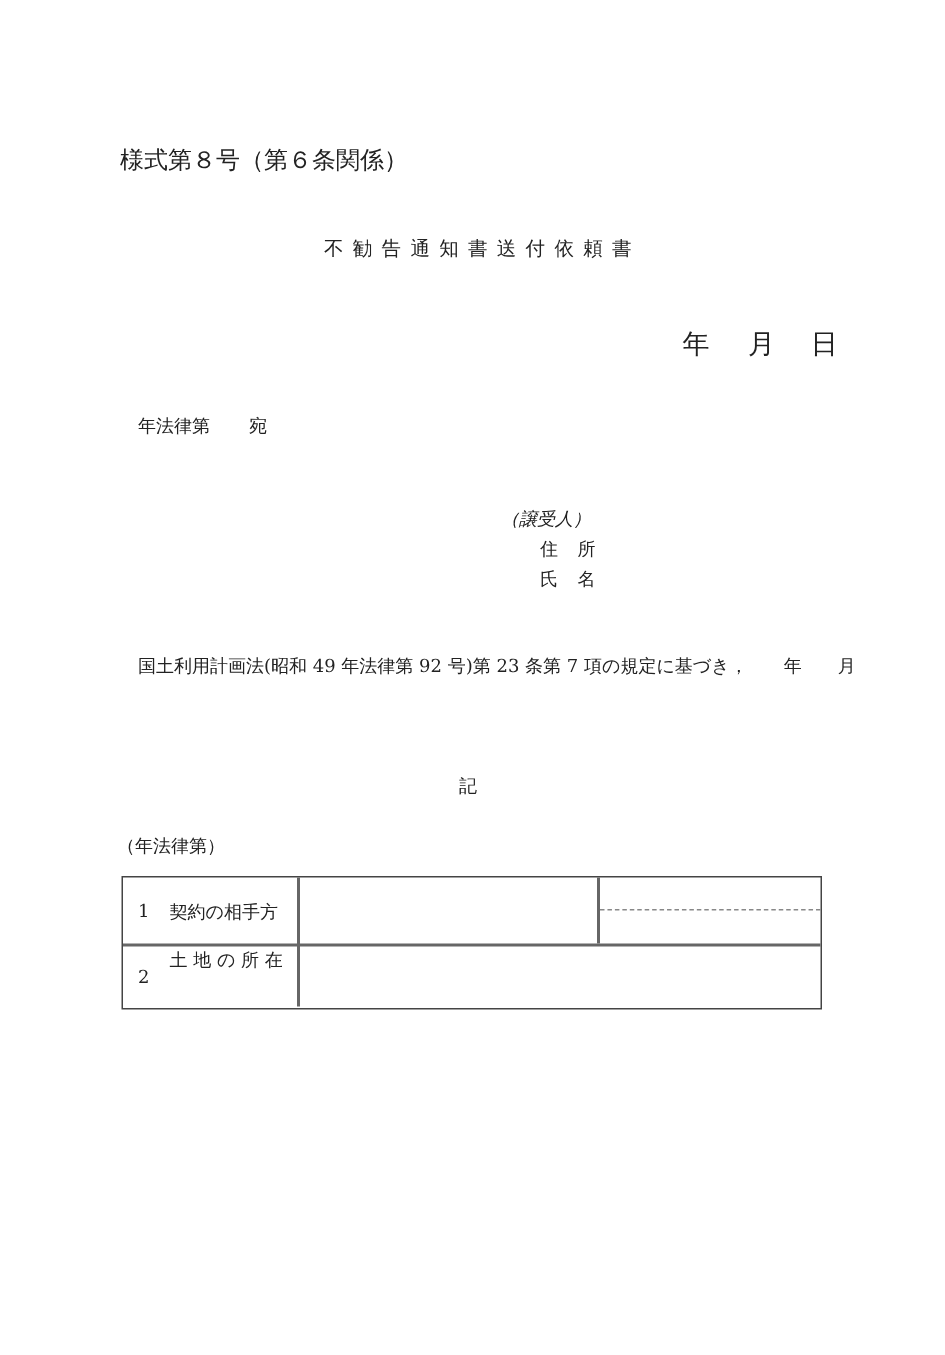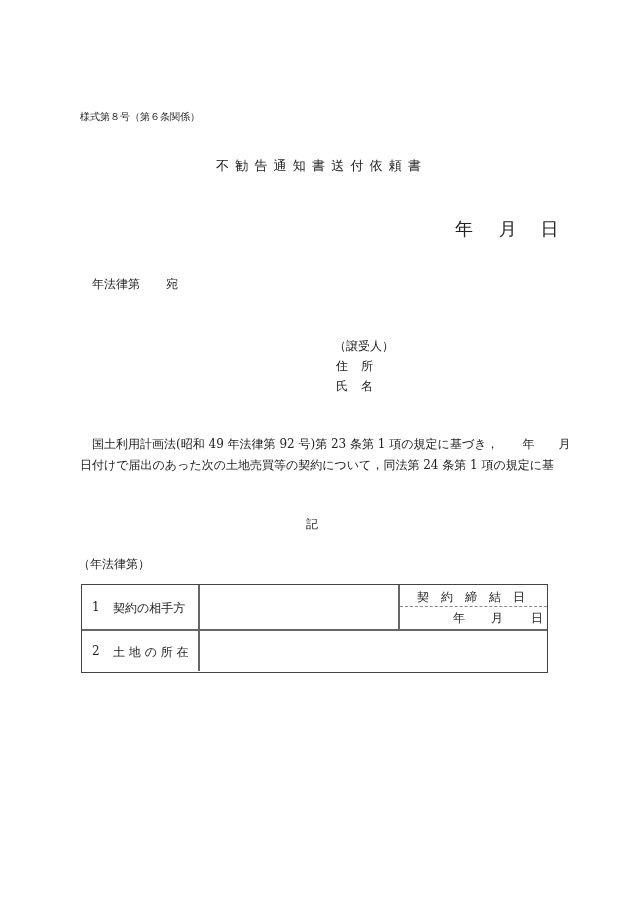--- a/index.html
+++ b/index.html
@@ -2,28 +2,28 @@
 <html><head>
 <meta charset="utf-8">
 <style>
   html, body { margin: 0; padding: 0; background: #ffffff; }
   body {
     width: 630px; height: 903px; position: relative; overflow: hidden;
     font-family: "DejaVu Serif", "Liberation Serif", serif;
     color: #222222; font-size: 12px;
   }
   .abs { position: absolute; white-space: nowrap; }
-  #form-no { left: 80px; top: 97px; font-size: 10px; margin-top: 13px; }
+  #form-no { left: 80px; top: 97px; font-size: 16px; }
   #doc-title { left: 216px; top: 157px; font-size: 13px; letter-spacing: 6.2px; }
   #date-line { left: 455px; top: 217px; font-size: 18px; }
   #date-line span { display: inline-block; }
   #addressee { left: 92px; top: 276px; font-size: 12px; }
   #addressee .gap { display: inline-block; width: 26px; }
   #sender { left: 336px; top: 336px; font-size: 12px; line-height: 20px; }
-  #sender .row { display: block; }
+  #sender .row { display: block; margin-left: 24px; }
   #sender .label-spaced { letter-spacing: 13px; }
   #body-text { left: 80px; top: 434px; font-size: 12px; line-height: 21px; width: 470px; white-space: normal; }
   #body-text .line { display: block; white-space: nowrap; }
   #ki { left: 306px; top: 516px; font-size: 12px; }
   #contents-label { left: 78px; top: 556px; font-size: 12px; }
 
   #form-table {
     position: absolute; left: 81px; top: 584px; width: 467px; height: 89px;
     border: 1.5px solid #444; box-sizing: border-box;
   }
@@ -44,28 +44,27 @@
   <span style="width:38px;">年</span>
   <span style="width:36px;">月</span>
   <span>日</span>
 </div>
 
 <div id="addressee" class="abs">
   <span>年法律第</span><span class="gap"></span><span>宛</span>
 </div>
 
 <div id="sender" class="abs">
-  <span class="row" style="margin-left:-2px;">（譲受人）</span>
+  <span class="row" style="margin-left:-2px;font-style:italic;">（譲受人）</span>
   <span class="row label-spaced">住所</span>
   <span class="row label-spaced">氏名</span>
 </div>
 
 <div id="body-text" class="abs">
-  <span class="line">　国土利用計画法(昭和 49 年法律第 92 号)第 23 条第 1 項の規定に基づき，　　年　　月</span>
-  <span class="line">日付けで届出のあった次の土地売買等の契約について，同法第 24 条第 1 項の規定に基</span>
+  <span class="line">　国土利用計画法(昭和 49 年法律第 92 号)第 23 条第 7 項の規定に基づき，　　年　　月</span>
 </div>
 
 <div id="ki" class="abs">記</div>
 
 <div id="contents-label" class="abs">（年法律第）</div>
 
 <div id="form-table">
 
   <div class="vline" style="left:116px; top:0; height:86px;"></div>
 
@@ -75,27 +74,21 @@
 
   <div class="dashline" style="left:318px; top:21px; width:147px;"></div>
 
   <div class="cell" style="left:0; top:0; width:116px; height:44px;">
     <span class="cell-text" style="left:10px; top:15px;">1</span>
     <span class="cell-text" style="left:31px; top:15px;font-family:Liberation Mono, monospace;">契約の相手方</span>
   </div>
   <div class="cell" style="left:118px; top:0; width:197px; height:44px;">
     <span class="cell-text" style="left:6px; top:15px;"></span>
   </div>
-  <div class="cell" style="left:318px; top:0; width:147px; height:44px;">
-    <span class="cell-text" style="left:17px; top:4px;">契　約　締　結　日</span>
-    <span class="cell-text" style="left:53px; top:25px;">年</span>
-    <span class="cell-text" style="left:91px; top:25px;">月</span>
-    <span class="cell-text" style="left:131px; top:25px;">日</span>
-  </div>
 
   <div class="cell" style="left:0; top:46px; width:116px; height:41px;">
     <span class="cell-text" style="left:10px; top:13px;">2</span>
-    <span class="cell-text" style="left:31px; top:13px;">土 地 の 所 在</span>
+    <span class="cell-text" style="left:31px; top:1px;">土 地 の 所 在</span>
   </div>
   <div class="cell" style="left:118px; top:46px; width:347px; height:41px;">
     <span class="cell-text" style="left:6px; top:13px;"></span>
   </div>
 </div>
 
 </body></html>

